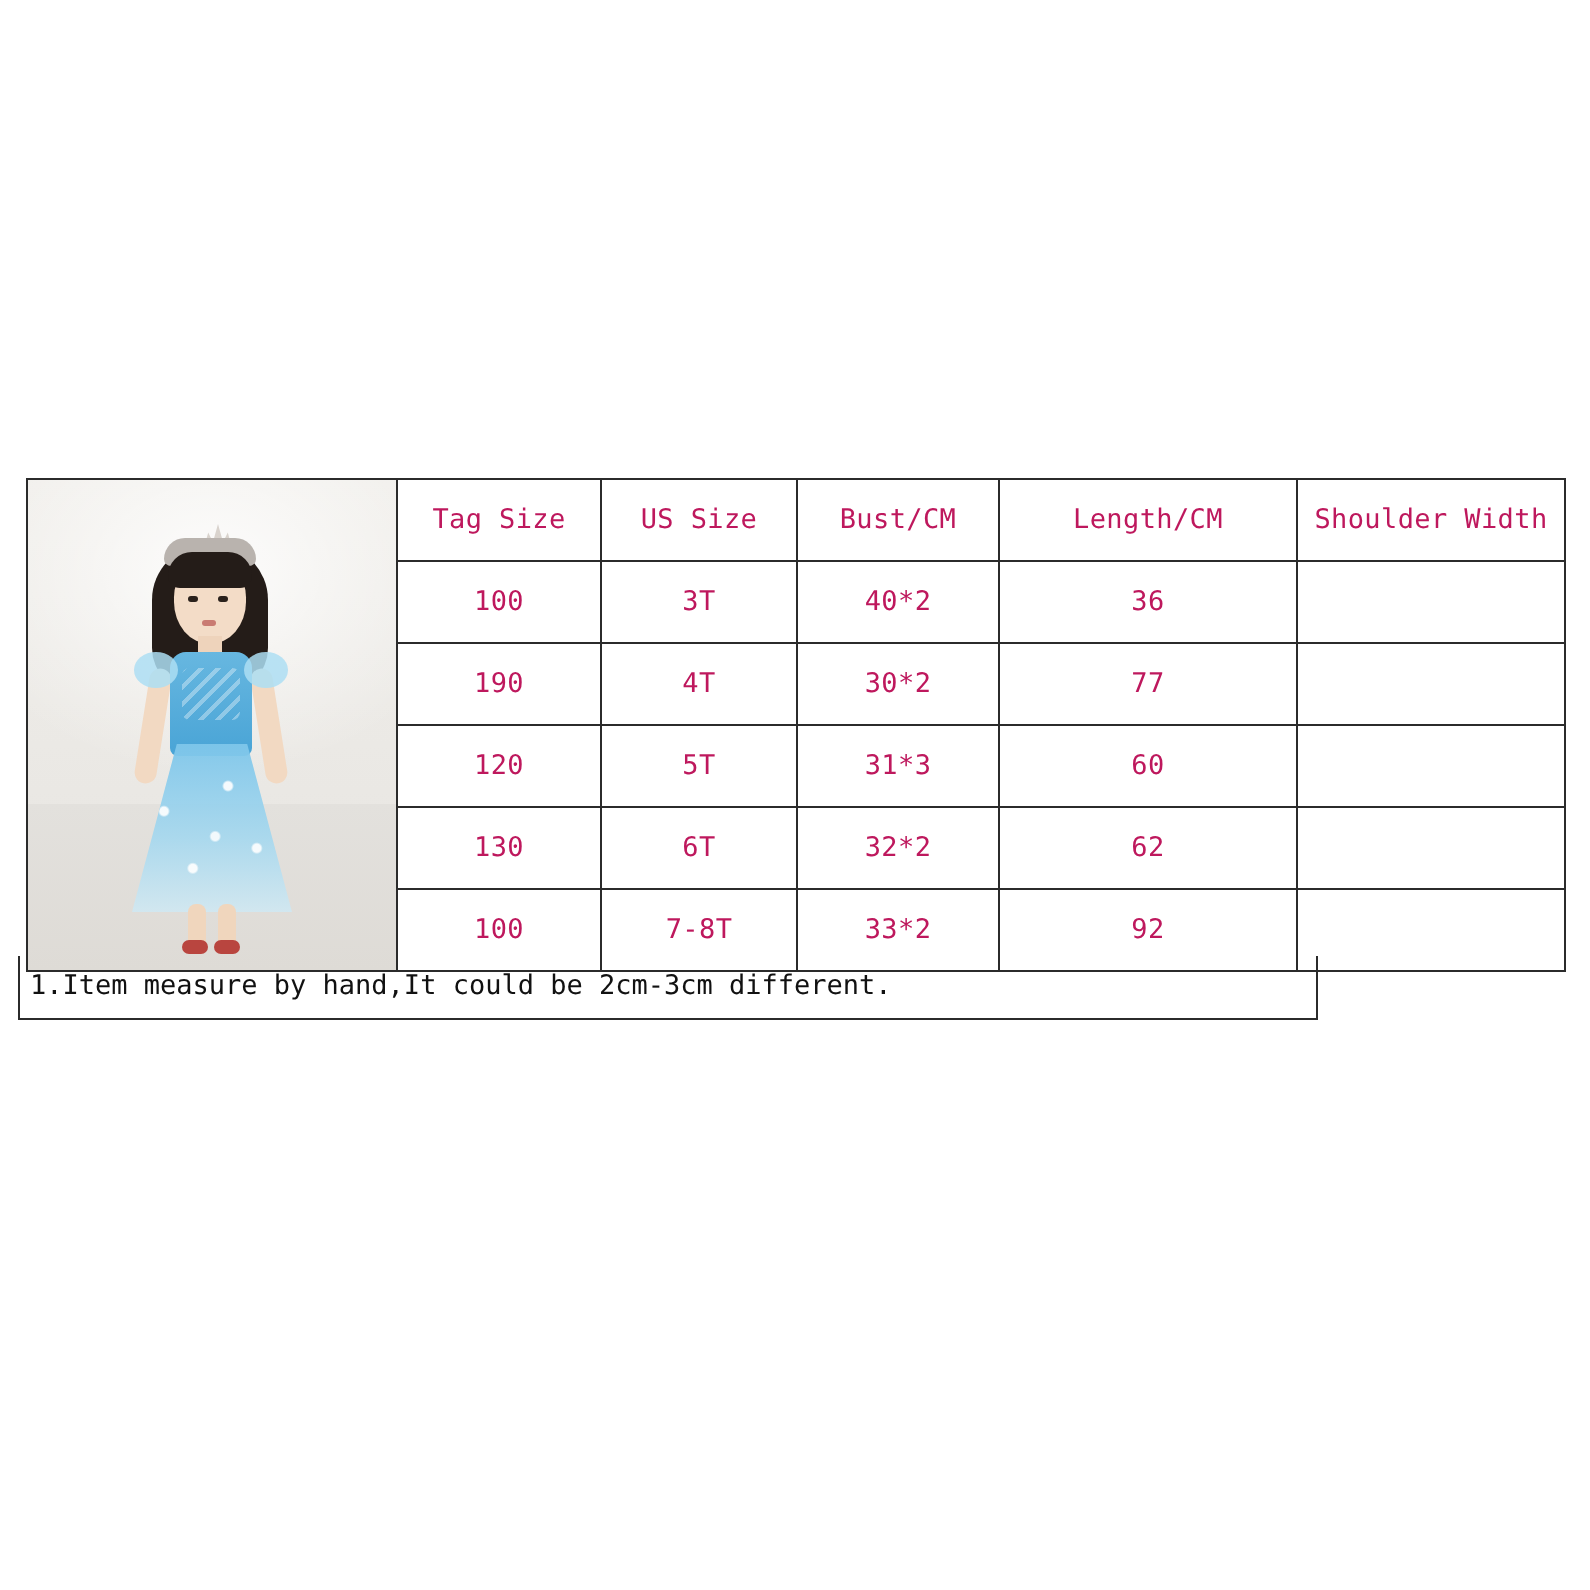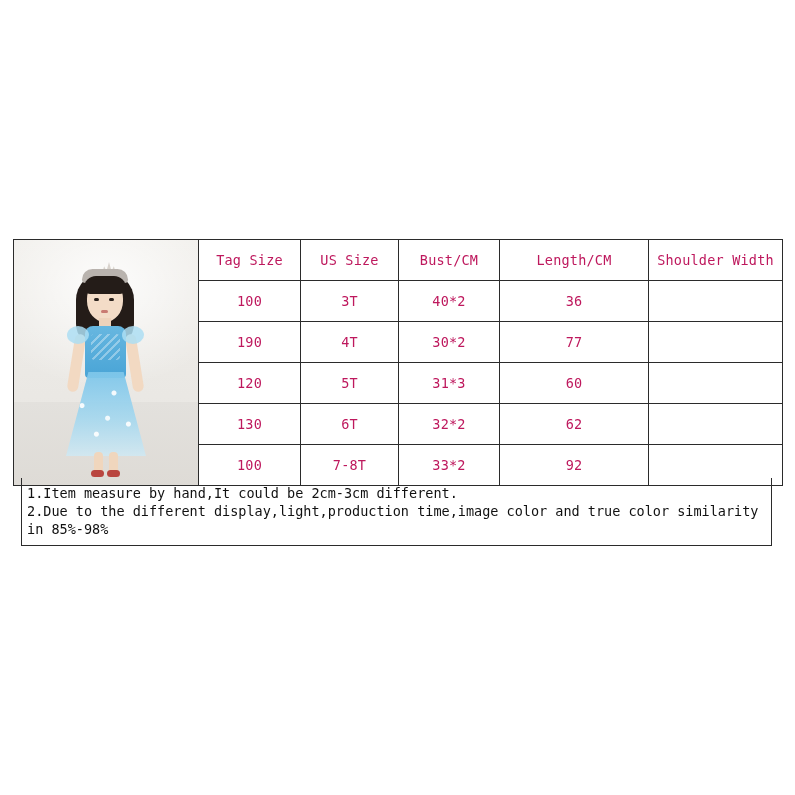--- a/index.html
+++ b/index.html
@@ -140,22 +140,22 @@
   }
   .leg { position: absolute; top: 188px; width: 9px; height: 22px; background: #f0d6bd; border-radius: 4px; }
   .leg.l { left: 48px; }
   .leg.r { left: 63px; }
   .shoe { position: absolute; top: 206px; width: 13px; height: 7px; background: #b9453f; border-radius: 4px; }
   .shoe.l { left: 45px; }
   .shoe.r { left: 61px; }
 
   .notes {
     position: absolute;
-    left: 21px;
-    width: 751px;
+    left: 9px;
+    width: 650px;
     top: 478px;
     border: 1px solid #2b2b2b;
     border-top: none;
     box-sizing: border-box;
     padding: 6px 5px 7px 5px;
     font-family: "DejaVu Sans Mono", monospace;
     font-size: 13.5px;
     line-height: 18px;
     color: #111;
   }
@@ -243,14 +243,13 @@
         <td>33*2</td>
         <td>92</td>
         <td></td>
       </tr>
     </tbody>
   </table>
 </div>
 
 <div class="notes">
   <div>1.Item measure by hand,It could be 2cm-3cm different.</div>
-  <div>2.Due to the different display,light,production time,image color and true color similarity in 85%-98%</div>
 </div>
 
 </body></html>

